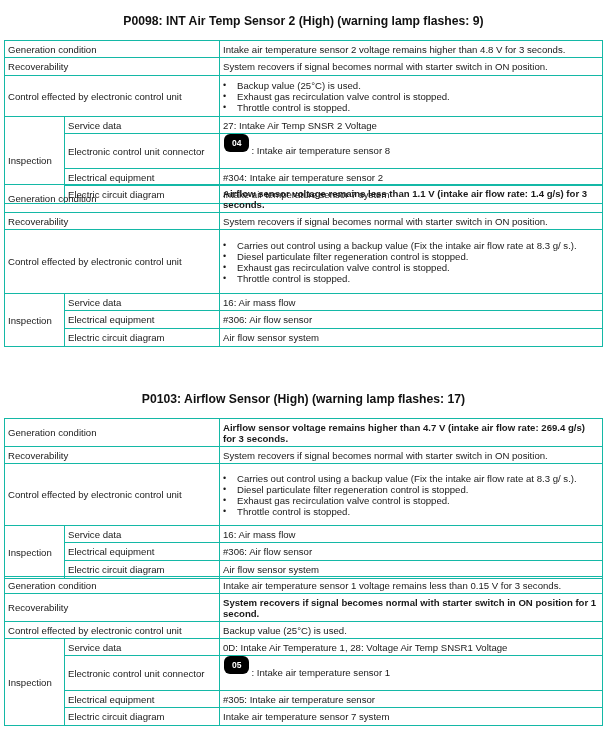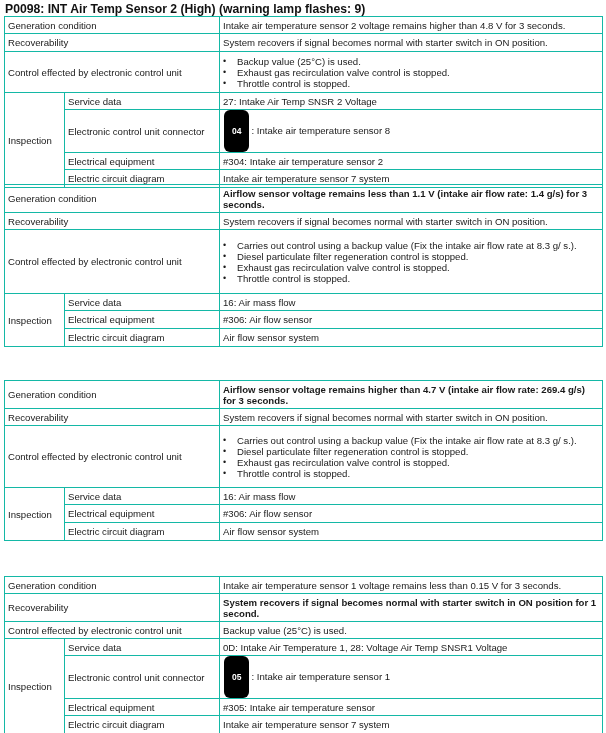--- a/index.html
+++ b/index.html
@@ -4,43 +4,44 @@
 <style>
   html, body { margin: 0; padding: 0; background: #ffffff; }
   body {
     width: 606px; height: 733px; overflow: hidden; position: relative;
     font-family: "Liberation Sans", sans-serif; color: #1a1a1a;
   }
   .section { position: absolute; left: 4px; width: 598px; }
   .heading {
     font-family: "Liberation Sans", sans-serif;
     font-weight: bold; font-size: 12.2px; line-height: 14px;
-    margin: 0; padding: 0 0 0 1px; height: 14px; color: #111;
+    margin: 12px; padding: 0 0 0 1px; height: 14px; color: #111;
     white-space: nowrap;
+    text-align: center;
   }
   table.dtc {
     border-collapse: collapse; width: 598px; table-layout: fixed;
     font-size: 9.6px; line-height: 11px;
   }
   table.dtc td {
     border: 1px solid #14b8a6; padding: 0 3px; vertical-align: middle;
     color: #1a1a1a; overflow: hidden;
   }
   col.c1 { width: 60px; }
   col.c2 { width: 155px; }
   col.c3 { width: 383px; }
   ul.bullets { list-style: none; margin: 0; padding: 0; }
   ul.bullets li { position: relative; padding-left: 14px; line-height: 11px; }
   ul.bullets li::before {
     content: "\2022"; position: absolute; left: 0; top: 0; font-size: 9px;
   }
   .pill {
     display: inline-block; background: #000; color: #fff; font-weight: bold;
-    font-size: 8.5px; line-height: 10px; height: 10px; padding: 16px 8px;
-    border-radius: 6px; vertical-align: middle; margin: 0 2px 0 1px;
+    font-size: 8.5px; line-height: 10px; height: 10px; padding: 4px 8px;
+    border-radius: 6px; vertical-align: middle; margin: 0 2px 16px 1px;
   }
   .wrap { white-space: normal; font-weight: bold; }
 </style>
 </head>
 <body>
 
 <div class="section" style="top:2px;">
   <h2 class="heading">P0098: INT Air Temp Sensor 2 (High) (warning lamp flashes: 9)</h2>
   <table class="dtc">
     <colgroup>
@@ -126,20 +127,21 @@
     </tr>
     <tr style="height:18px;">
       <td>Electric circuit diagram</td>
       <td>Air flow sensor system</td>
     </tr>
   </tbody>
     </table>
 </div>
 
 <div class="section" style="top:380px;">
+  <h2 class="heading">P0103: Airflow Sensor (High) (warning lamp flashes: 17)</h2>
   <table class="dtc">
     <colgroup>
         <col class="c1">
         <col class="c2">
         <col class="c3">
       </colgroup>
     <tbody>
         <tr style="height:28px;">
       <td colspan="2">Generation condition</td>
       <td class="wrap">Airflow sensor voltage remains higher than 4.7 V (intake air flow rate: 269.4 g/s) for 3 seconds.</td>

